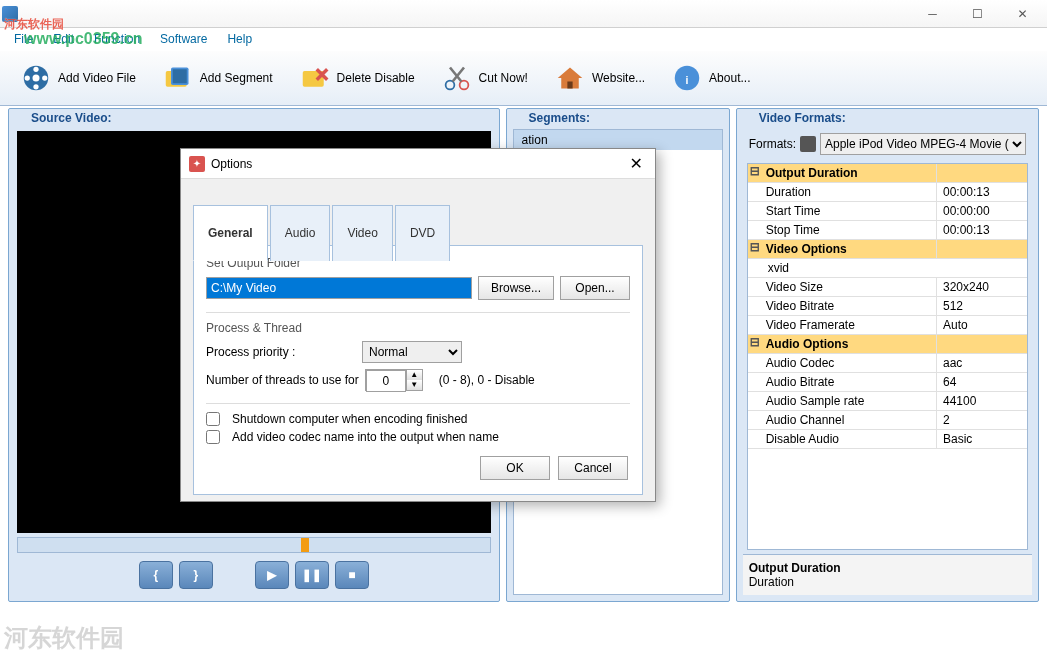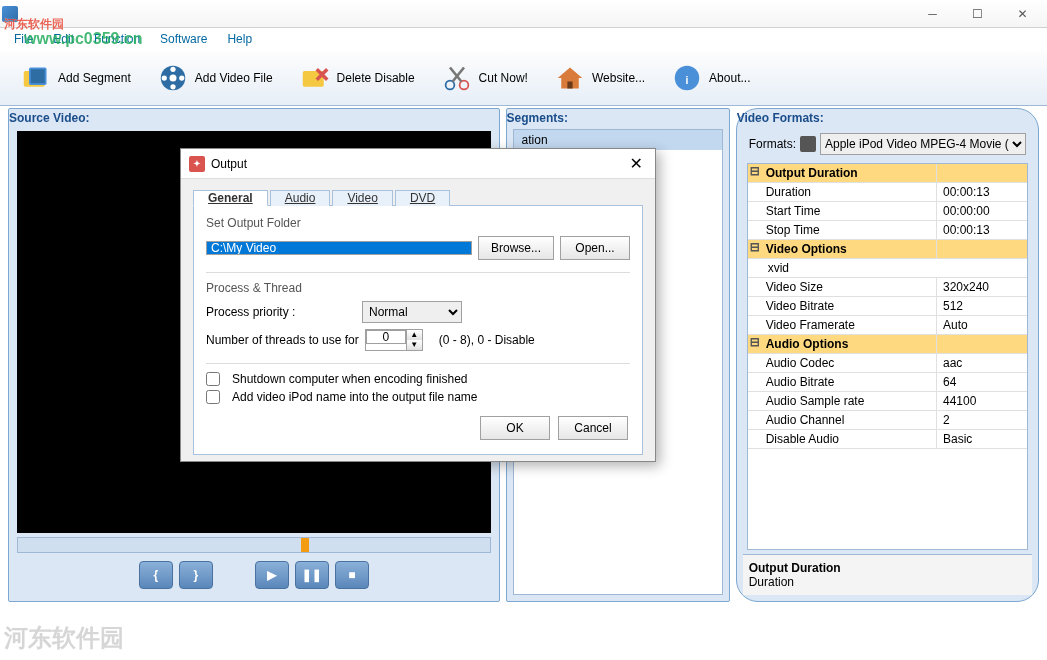--- a/index.html
+++ b/index.html
@@ -19,61 +19,61 @@
 .watermark .url { font-size: 16px; color: #27ae60; display: block; margin-top: -4px; margin-left: 20px; }
 .watermark2 { position: absolute; bottom: 6px; left: 4px; font-size: 24px; font-weight: bold; color: #bbb; pointer-events: none; z-index: 50; opacity: .6; }
 
 .toolbar { height: 56px; background: linear-gradient(#fdfdfd,#e6eef7); border-top: 1px solid #fff; border-bottom: 1px solid #9fb8d5; display: flex; align-items: center; padding: 0 10px; gap: 6px; }
 .tbtn { display: flex; align-items: center; gap: 6px; padding: 4px 10px; cursor: pointer; border-radius: 3px; }
 .ticon { width: 32px; height: 32px; border-radius: 4px; display: flex; align-items: center; justify-content: center; }
 .ticon svg { width: 28px; height: 28px; }
 
 .workarea { position: absolute; top: 108px; left: 8px; right: 8px; bottom: 58px; display: flex; gap: 6px; }
 .panel { border: 1px solid #7ba7d1; background: #dbe7f5; border-radius: 2px; display: flex; flex-direction: column; }
-.panel-title { color: #1a4d8a; font-weight: bold; padding: 2px 0 4px; }
+.panel-title { color: #1a4d8a; font-weight: bold; padding: 2px 22px 4px; }
 .panel-inner { flex: 1; background: #fff; margin: 0 6px 6px; border: 1px solid #9fb8d5; display: flex; flex-direction: column; }
 
 .src { width: 540px; }
 .video-area { flex: 1; background: #000; margin: 2px; }
 .slider { height: 16px; background: #cfdff0; margin: 2px; position: relative; border: 1px solid #9fb8d5; }
 .slider .mark { position: absolute; top: 0; bottom: 0; width: 8px; left: 60%; background: #f39c12; }
 .controls { height: 40px; display: flex; align-items: center; gap: 6px; padding: 0 8px; background: #dbe7f5; justify-content: center; }
 .ctrl { width: 34px; height: 28px; background: linear-gradient(#8ab0d8,#5a87ba); border: 1px solid #4a72a0; border-radius: 4px; display: flex; align-items: center; justify-content: center; color: #fff; cursor: pointer; font-weight: bold; }
 
 .segs { width: 246px; }
 .seglist { flex: 1; font-size: 12px; }
 .seg-item { padding: 3px 8px; white-space: nowrap; overflow: hidden; }
 .seg-item.sel { background: #c2d8ef; }
 
-.fmts { flex: 1; border-radius: 22px; }
+.fmts { flex: 1; }
 .fmt-row { display: flex; align-items: center; padding: 4px 6px; gap: 4px; }
 .fmt-row select { flex: 1; font-size: 12px; height: 22px; border: 1px solid #a0a0a0; }
 .prop-grid { flex: 1; overflow: auto; border: 1px solid #9fb8d5; margin: 4px; background: #fff; }
 .prop-row { display: flex; border-bottom: 1px solid #e0e0e0; font-size: 12px; }
 .prop-row.cat { background: #ffd980; font-weight: bold; }
 .prop-row .exp { width: 14px; text-align: center; color: #555; cursor: pointer; }
 .prop-row .k { flex: 1; padding: 2px 4px; border-right: 1px solid #e0e0e0; }
 .prop-row .v { width: 90px; padding: 2px 6px; }
 .out-dur { border-top: 1px solid #9fb8d5; padding: 6px; background: #f4f4f4; }
 .out-dur .h { font-weight: bold; }
 
 .dialog { position: absolute; top: 148px; left: 180px; width: 476px; background: #f0f0f0; border: 1px solid #888; box-shadow: 4px 4px 12px rgba(0,0,0,.3); z-index: 100; }
 .dlg-title { height: 30px; background: #fff; display: flex; align-items: center; padding: 0 8px; border-bottom: 1px solid #ddd; }
 .dlg-title .ico { width: 16px; height: 16px; background: #d9534f; border-radius: 2px; margin-right: 6px; display: flex; align-items: center; justify-content: center; color: #fff; font-size: 10px; }
 .dlg-title .t { flex: 1; }
 .dlg-close { cursor: pointer; font-size: 16px; padding: 0 4px; }
 .dlg-body { padding: 10px 12px 6px; }
 .tabs { display: flex; border-bottom: 1px solid #a7c1de; }
-.tab { padding: 0 14px; border: 1px solid #a7c1de; border-bottom: none; background: #e8f0f9; margin-right: 2px; cursor: pointer; color: #333; position: relative; top: 1px; text-decoration: underline; }
+.tab { padding: 20px 14px; border: 1px solid #a7c1de; border-bottom: none; background: #e8f0f9; margin-right: 2px; cursor: pointer; color: #333; position: relative; top: 16px; }
 .tab.active { background: #fff; font-weight: bold; border-bottom: 1px solid #fff; }
 .tabpane { background: #fff; border: 1px solid #a7c1de; border-top: none; padding: 10px 12px; }
 .fieldset { margin-bottom: 12px; }
 .fs-label { color: #555; margin-bottom: 6px; display: block; }
 .row { display: flex; align-items: center; gap: 6px; margin-bottom: 6px; }
-.row input[type=text] { flex: 1; height: 14px; border: 1px solid #a0a0a0; padding: 0 4px; }
+.row input[type=text] { flex: 1; height: 22px; border: 1px solid #a0a0a0; padding: 0 4px; }
 .row input.sel { background: #0078d7; color: #fff; }
 .row button { height: 24px; padding: 0 12px; border: 1px solid #a0a0a0; background: linear-gradient(#fff,#e6e6e6); cursor: pointer; min-width: 70px; }
 .row select { height: 22px; border: 1px solid #a0a0a0; min-width: 100px; padding: 0 2px; }
 .spin { display: inline-flex; border: 1px solid #a0a0a0; height: 22px; }
 .spin input { width: 40px; border: none; text-align: center; }
 .spin .bt { width: 16px; display: flex; flex-direction: column; border-left: 1px solid #a0a0a0; }
 .spin .bt span { flex: 1; font-size: 8px; text-align: center; cursor: pointer; background: linear-gradient(#fff,#e0e0e0); }
 .chk { display: flex; align-items: center; gap: 12px; margin-bottom: 4px; }
 .chk input { width: 14px; height: 14px; }
 .dlg-foot { display: flex; justify-content: flex-end; gap: 8px; padding: 8px 2px 4px; }
@@ -104,39 +104,39 @@
 <div class="watermark">
   <span class="main">河东软件园</span>
   <span class="url">www.pc0359.cn</span>
 </div>
 <div class="watermark2">河东软件园</div>
 
 <div class="toolbar">
   <div class="tbtn">
     <div class="ticon">
         <svg viewBox="0 0 32 32">
-          <rect x="2" y="8" width="24" height="18" fill="#f5c842" rx="2"></rect>
-          <rect x="8" y="4" width="20" height="20" fill="#4a90d9" rx="2"></rect>
-          <rect x="10" y="6" width="16" height="16" fill="#2e6da4"></rect>
-        </svg>
-      </div>
-    <span>Add Segment</span>
-  </div>
-  <div class="tbtn">
-    <div class="ticon">
-        <svg viewBox="0 0 32 32">
           <circle cx="16" cy="16" r="14" fill="#2e6da4"></circle>
           <circle cx="16" cy="16" r="4" fill="#fff"></circle>
           <circle cx="16" cy="6" r="3" fill="#fff"></circle>
           <circle cx="16" cy="26" r="3" fill="#fff"></circle>
           <circle cx="6" cy="16" r="3" fill="#fff"></circle>
           <circle cx="26" cy="16" r="3" fill="#fff"></circle>
         </svg>
       </div>
     <span>Add Video File</span>
+  </div>
+  <div class="tbtn">
+    <div class="ticon">
+        <svg viewBox="0 0 32 32">
+          <rect x="2" y="8" width="24" height="18" fill="#f5c842" rx="2"></rect>
+          <rect x="8" y="4" width="20" height="20" fill="#4a90d9" rx="2"></rect>
+          <rect x="10" y="6" width="16" height="16" fill="#2e6da4"></rect>
+        </svg>
+      </div>
+    <span>Add Segment</span>
   </div>
   <div class="tbtn">
     <div class="ticon">
         <svg viewBox="0 0 32 32">
           <rect x="2" y="8" width="24" height="18" fill="#f5c842" rx="2"></rect>
           <path d="M18 6 L30 18 M30 6 L18 18" stroke="#d9534f" stroke-width="4"></path>
         </svg>
       </div>
     <span>Delete Disable</span>
   </div>
@@ -290,21 +290,21 @@
         <div class="h">Output Duration</div>
         <div>Duration</div>
       </div>
     </div>
   </div>
 </div>
 
 <div class="dialog">
   <div class="dlg-title">
     <div class="ico">✦</div>
-    <div class="t">Output</div>
+    <div class="t">Options</div>
     <div class="dlg-close">✕</div>
   </div>
   <div class="dlg-body">
     <div class="tabs">
       <div class="tab active">General</div>
       <div class="tab">Audio</div>
       <div class="tab">Video</div>
       <div class="tab">DVD</div>
     </div>
     <div class="tabpane">
@@ -335,21 +335,21 @@
           <span style="margin-left:10px;">(0 - 8),   0 - Disable</span>
         </div>
       </div>
       <hr class="sep">
       <div class="chk">
         <input type="checkbox" style="">
         <span>Shutdown computer when encoding finished</span>
       </div>
       <div class="chk">
         <input type="checkbox" style="">
-        <span>Add video iPod name into the output file name</span>
+        <span>Add video codec name into the output when name</span>
       </div>
       <div class="dlg-foot">
         <button>OK</button>
         <button>Cancel</button>
       </div>
     </div>
   </div>
 </div>
 
 </body></html>

